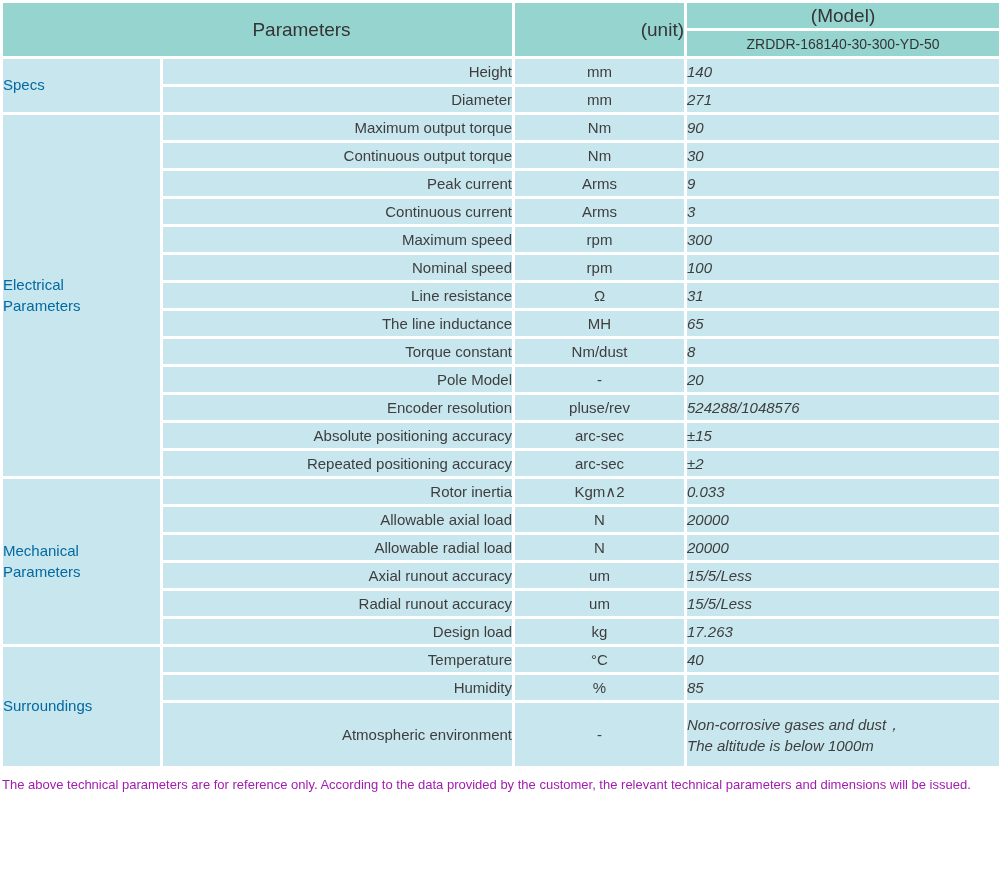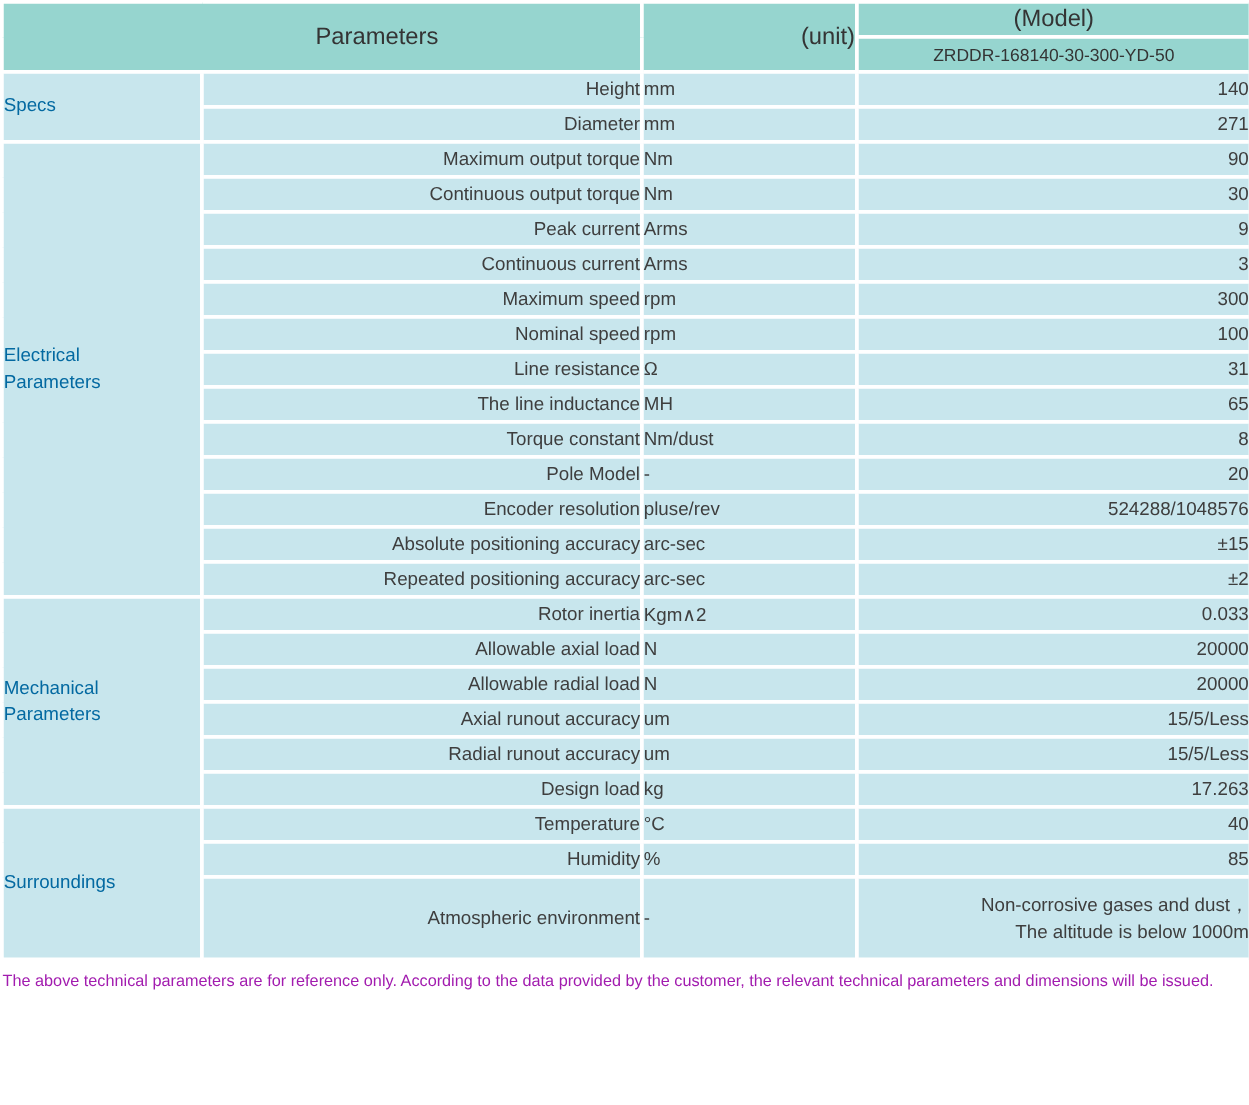--- a/index.html
+++ b/index.html
@@ -27,22 +27,22 @@
 
   .spec tbody th, .spec tbody td { background: #c8e6ed; font-size: 15px; }
   .spec th.section {
     font-weight: 400;
     text-align: left;
     white-space: pre-line;
     line-height: 1.35;
     color: #0369a1;
   }
   .spec td.param { text-align: right; padding-left: 26px; height: 28px; }
-  .spec td.unit  { }
-  .spec td.value { text-align: right; white-space: pre-line; line-height: 1.4; }
+  .spec td.unit  { text-align: center; }
+  .spec td.value { text-align: left; white-space: pre-line; line-height: 1.4; font-style: italic; }
   .spec tr.tall td { height: 66px; }
 
   .footnote {
     width: 999px;
     font-size: 13px;
     color: #a21caf;
     padding: 8px 2px 0 2px;
     white-space: nowrap;
   }
 </style>

